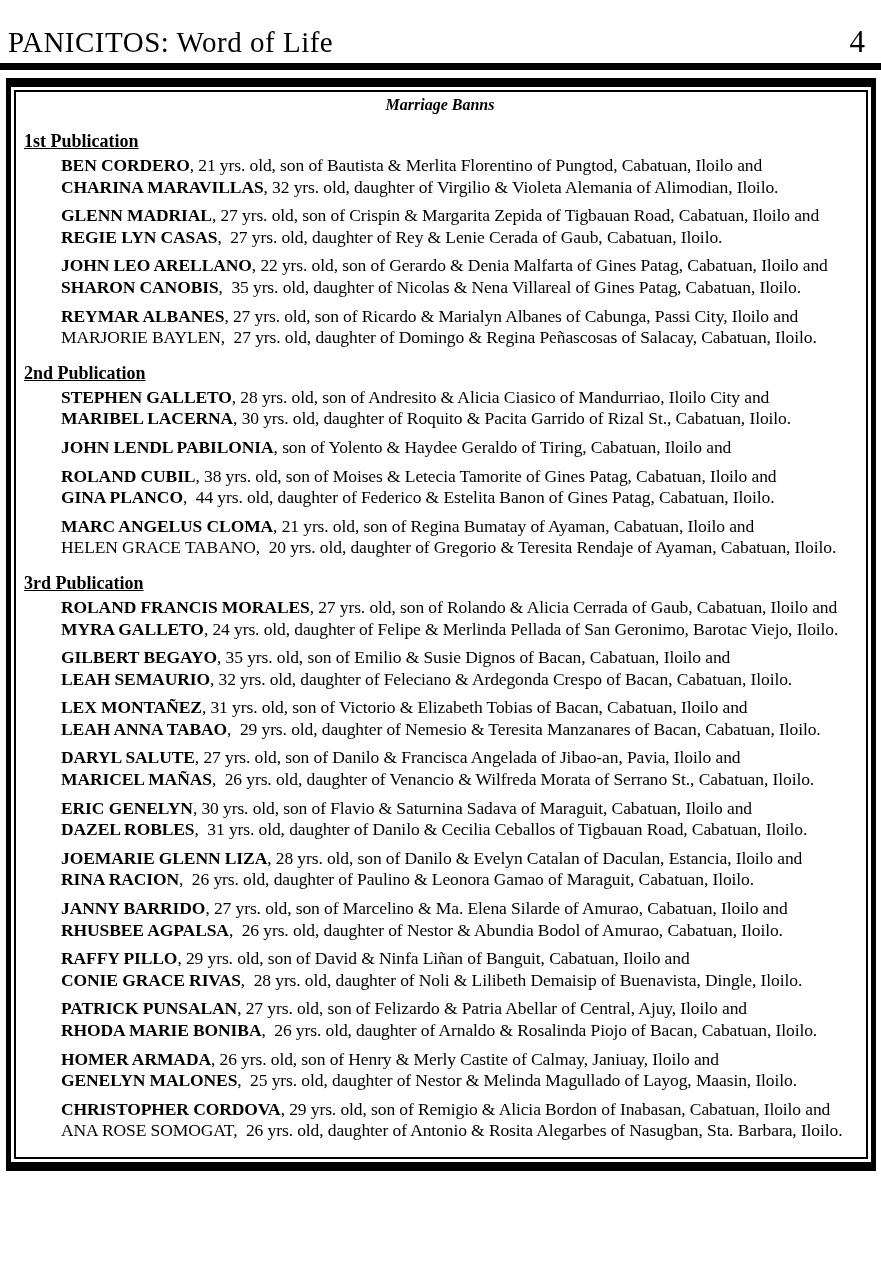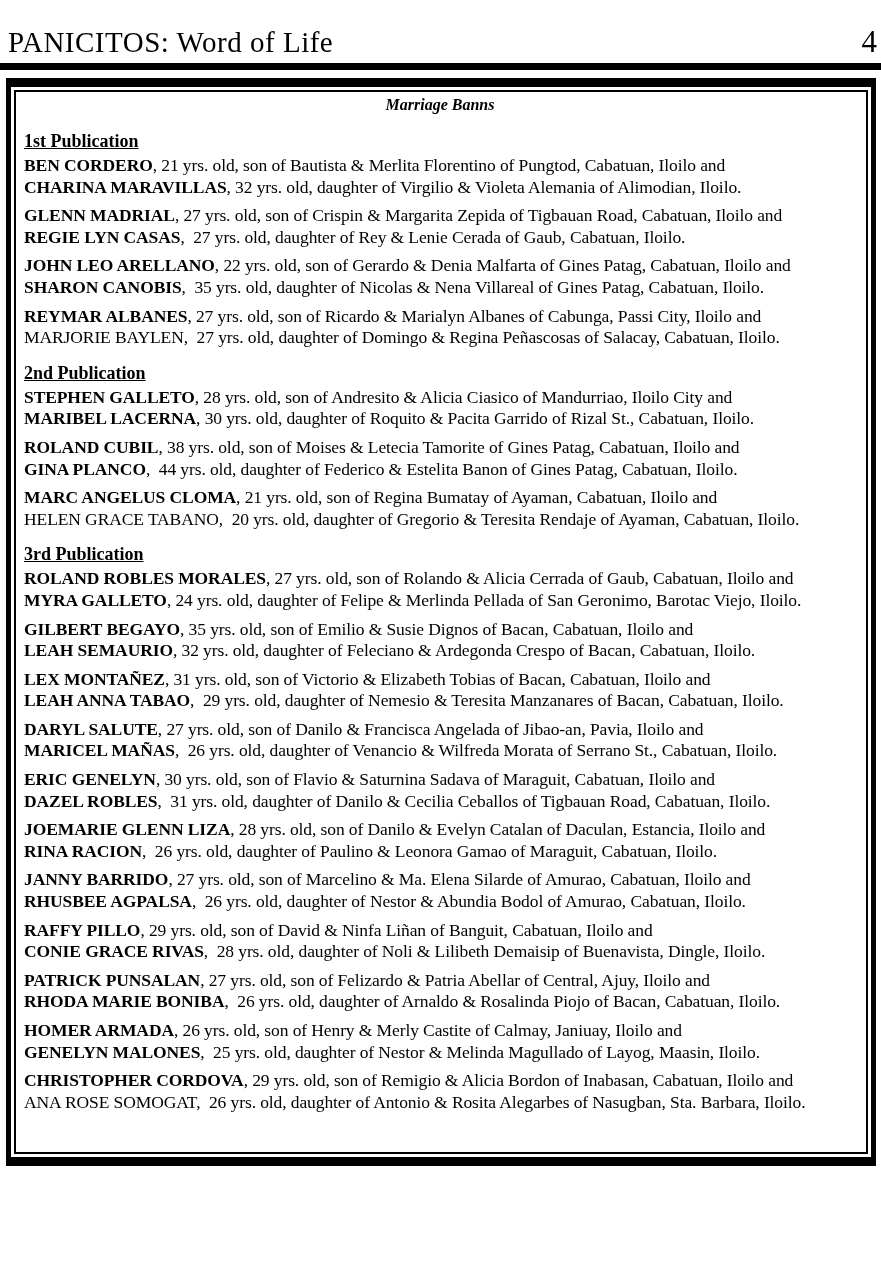--- a/index.html
+++ b/index.html
@@ -12,21 +12,21 @@
     height: 1275px;
     overflow: hidden;
     color: #000;
     font-family: "Liberation Serif", serif;
   }
   
   .masthead {
     display: flex;
     justify-content: space-between;
     align-items: baseline;
-    padding: 24px 4px 0 8px;
+    padding: 24px 16px 0 8px;
   }
   .masthead-title {
     font-size: 29px;
     letter-spacing: 0.5px;
     font-family: "Liberation Serif", serif;
   }
   .masthead-page {
     font-size: 31px;
   }
   .masthead-rule {
@@ -72,20 +72,21 @@
   }
   .line {
     display: block;
     white-space: pre;
     font-size: 17.5px;
     line-height: 21.6px;
     letter-spacing: -0.1px;
   }
   .pname {
     font-weight: bold;
+    margin-left: 37px;
   }
   .pname.regular {
     font-weight: normal;
   }
 </style>
 </head>
 <body>
 
 <div class="page">
   <header class="masthead">
@@ -117,34 +118,35 @@
               <span class="line"><span class="pname regular">MARJORIE BAYLEN</span><span class="ptext">,  27 yrs. old, daughter of Domingo &amp; Regina Peñascosas of Salacay, Cabatuan, Iloilo.</span></span>
             </p>
           </section>
           <section class="pub-section">
             <h2 class="pub-heading">2nd Publication</h2>
             <p class="entry">
               <span class="line"><span class="pname">STEPHEN GALLETO</span><span class="ptext">, 28 yrs. old, son of Andresito &amp; Alicia Ciasico of Mandurriao, Iloilo City and</span></span>
               <span class="line"><span class="pname">MARIBEL LACERNA</span><span class="ptext">, 30 yrs. old, daughter of Roquito &amp; Pacita Garrido of Rizal St., Cabatuan, Iloilo.</span></span>
             </p>
             <p class="entry">
+              <span class="line"><span class="pname">JOHN LENDL PABILONIA</span><span class="ptext">, son of Yolento &amp; Haydee Geraldo of Tiring, Cabatuan, Iloilo and</span></span>
             </p>
             <p class="entry">
               <span class="line"><span class="pname">ROLAND CUBIL</span><span class="ptext">, 38 yrs. old, son of Moises &amp; Letecia Tamorite of Gines Patag, Cabatuan, Iloilo and</span></span>
               <span class="line"><span class="pname">GINA PLANCO</span><span class="ptext">,  44 yrs. old, daughter of Federico &amp; Estelita Banon of Gines Patag, Cabatuan, Iloilo.</span></span>
             </p>
             <p class="entry">
               <span class="line"><span class="pname">MARC ANGELUS CLOMA</span><span class="ptext">, 21 yrs. old, son of Regina Bumatay of Ayaman, Cabatuan, Iloilo and</span></span>
               <span class="line"><span class="pname regular">HELEN GRACE TABANO</span><span class="ptext">,  20 yrs. old, daughter of Gregorio &amp; Teresita Rendaje of Ayaman, Cabatuan, Iloilo.</span></span>
             </p>
           </section>
           <section class="pub-section">
             <h2 class="pub-heading">3rd Publication</h2>
             <p class="entry">
-              <span class="line"><span class="pname">ROLAND ROBLES MORALES</span><span class="ptext">, 27 yrs. old, son of Rolando &amp; Alicia Cerrada of Gaub, Cabatuan, Iloilo and</span></span>
+              <span class="line"><span class="pname">ROLAND FRANCIS MORALES</span><span class="ptext">, 27 yrs. old, son of Rolando &amp; Alicia Cerrada of Gaub, Cabatuan, Iloilo and</span></span>
               <span class="line"><span class="pname">MYRA GALLETO</span><span class="ptext">, 24 yrs. old, daughter of Felipe &amp; Merlinda Pellada of San Geronimo, Barotac Viejo, Iloilo.</span></span>
             </p>
             <p class="entry">
               <span class="line"><span class="pname">GILBERT BEGAYO</span><span class="ptext">, 35 yrs. old, son of Emilio &amp; Susie Dignos of Bacan, Cabatuan, Iloilo and</span></span>
               <span class="line"><span class="pname">LEAH SEMAURIO</span><span class="ptext">, 32 yrs. old, daughter of Feleciano &amp; Ardegonda Crespo of Bacan, Cabatuan, Iloilo.</span></span>
             </p>
             <p class="entry">
               <span class="line"><span class="pname">LEX MONTAÑEZ</span><span class="ptext">, 31 yrs. old, son of Victorio &amp; Elizabeth Tobias of Bacan, Cabatuan, Iloilo and</span></span>
               <span class="line"><span class="pname">LEAH ANNA TABAO</span><span class="ptext">,  29 yrs. old, daughter of Nemesio &amp; Teresita Manzanares of Bacan, Cabatuan, Iloilo.</span></span>
             </p>

